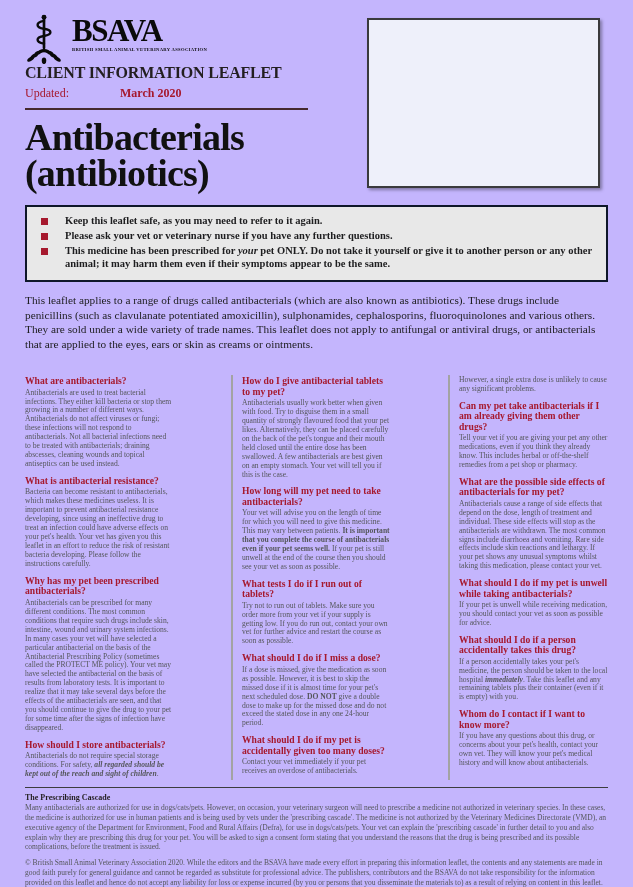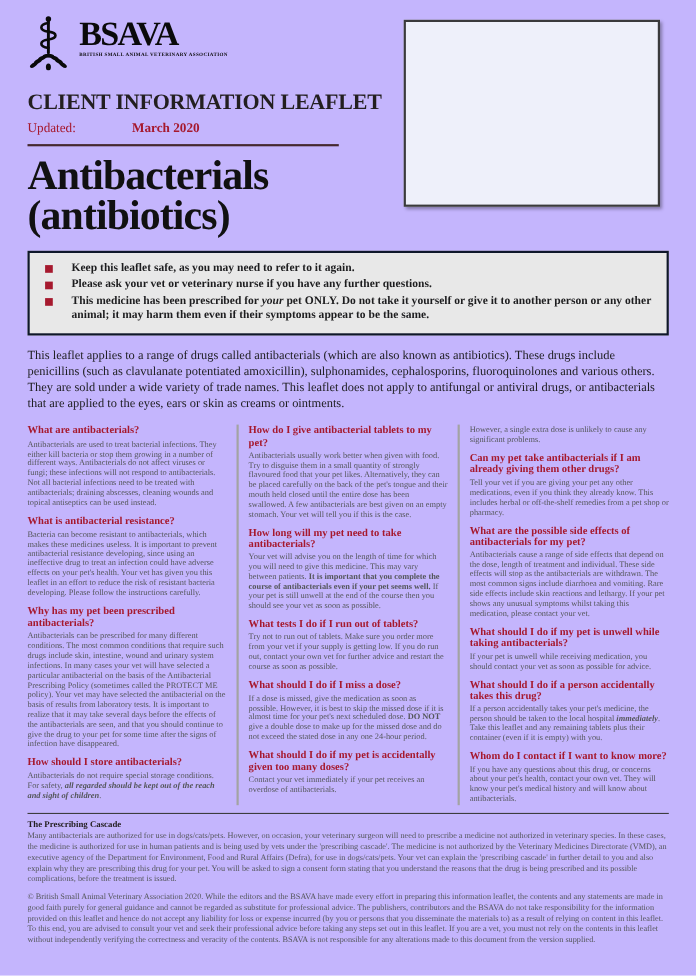--- a/index.html
+++ b/index.html
@@ -12,39 +12,39 @@
     color:#231f20;
     padding:14px 25px 0 25px;
     overflow:hidden;
   }
   
   .logo-row { display:flex; align-items:flex-start; gap:9px; }
   .logo-icon svg { display:block; }
   .logo-textwrap { padding-top:2px; }
   .logo-text { font-size:31px; font-weight:bold; letter-spacing:-1.5px; line-height:0.95; color:#0a0a0a; }
   .logo-tagline { font-size:4.6px; font-weight:bold; letter-spacing:0.34px; color:#0a0a0a; margin-top:2px; }
-  .leaflet-label { margin-top:18px; font-size:20px; font-weight:bold; color:#231f20; letter-spacing:-0.2px; }
+  .leaflet-label { font-size:16px; font-weight:bold; color:#231f20; letter-spacing:-0.2px; }
   .updated-line { margin-top:4px; font-size:12px; color:#a6192e; }
   .updated-line .b { font-weight:bold;padding-left:48px; }
   .header-rule { margin-top:7px; width:283px; border:none; border-top:2px solid #45292e; }
   .doc-title { margin-top:9px; font-size:38px; line-height:0.95; font-weight:bold; letter-spacing:-0.8px; color:#111; width:350px; }
   .photo-box {
     position:absolute; left:367px; top:18px; width:233px; height:170px;
     background:#eef0fa; border:2px solid #3a3a3c;
     box-shadow:2px 2px 3px rgba(0,0,0,0.35);
   }
   
   .notice { margin-top:14px; background:#e8e8e8; border:2px solid #0f172a; padding:6px 12px 8px 10px; }
   .notice-item { display:flex; gap:17px; font-size:10.5px; font-weight:bold; line-height:1.22; margin:2px 0; color:#1d1d1f; }
   .notice-bullet { flex:none; width:7px; height:7px; background:#a6192e; margin-top:3px; margin-left:4px; }
   .notice-text .i { font-style:italic; }
   
   .intro { margin-top:11px; font-size:11.3px; line-height:1.28; color:#1d1d1f; }
   
-  .cols { display:flex; margin-top:12px; }
+  .cols { display:flex; margin-top:24px;gap:48px; }
   .col { flex:1 1 0; padding:0 9px; }
   .col:first-child { padding-left:0; }
   .col:last-child { padding-right:0; }
   .col + .col { border-left:2px solid #a3a3a3; }
   .col h3 { color:#a6192e; font-size:9.6px; line-height:1.08; margin:7px 0 2px 0; font-weight:bold; }
   .col > *:first-child { margin-top:1px; }
   .col p { font-size:7.6px; line-height:1.18; color:#54565a; margin:0 0 1px 0; }
   .b { font-weight:bold; }
   .i { font-style:italic; }
   

